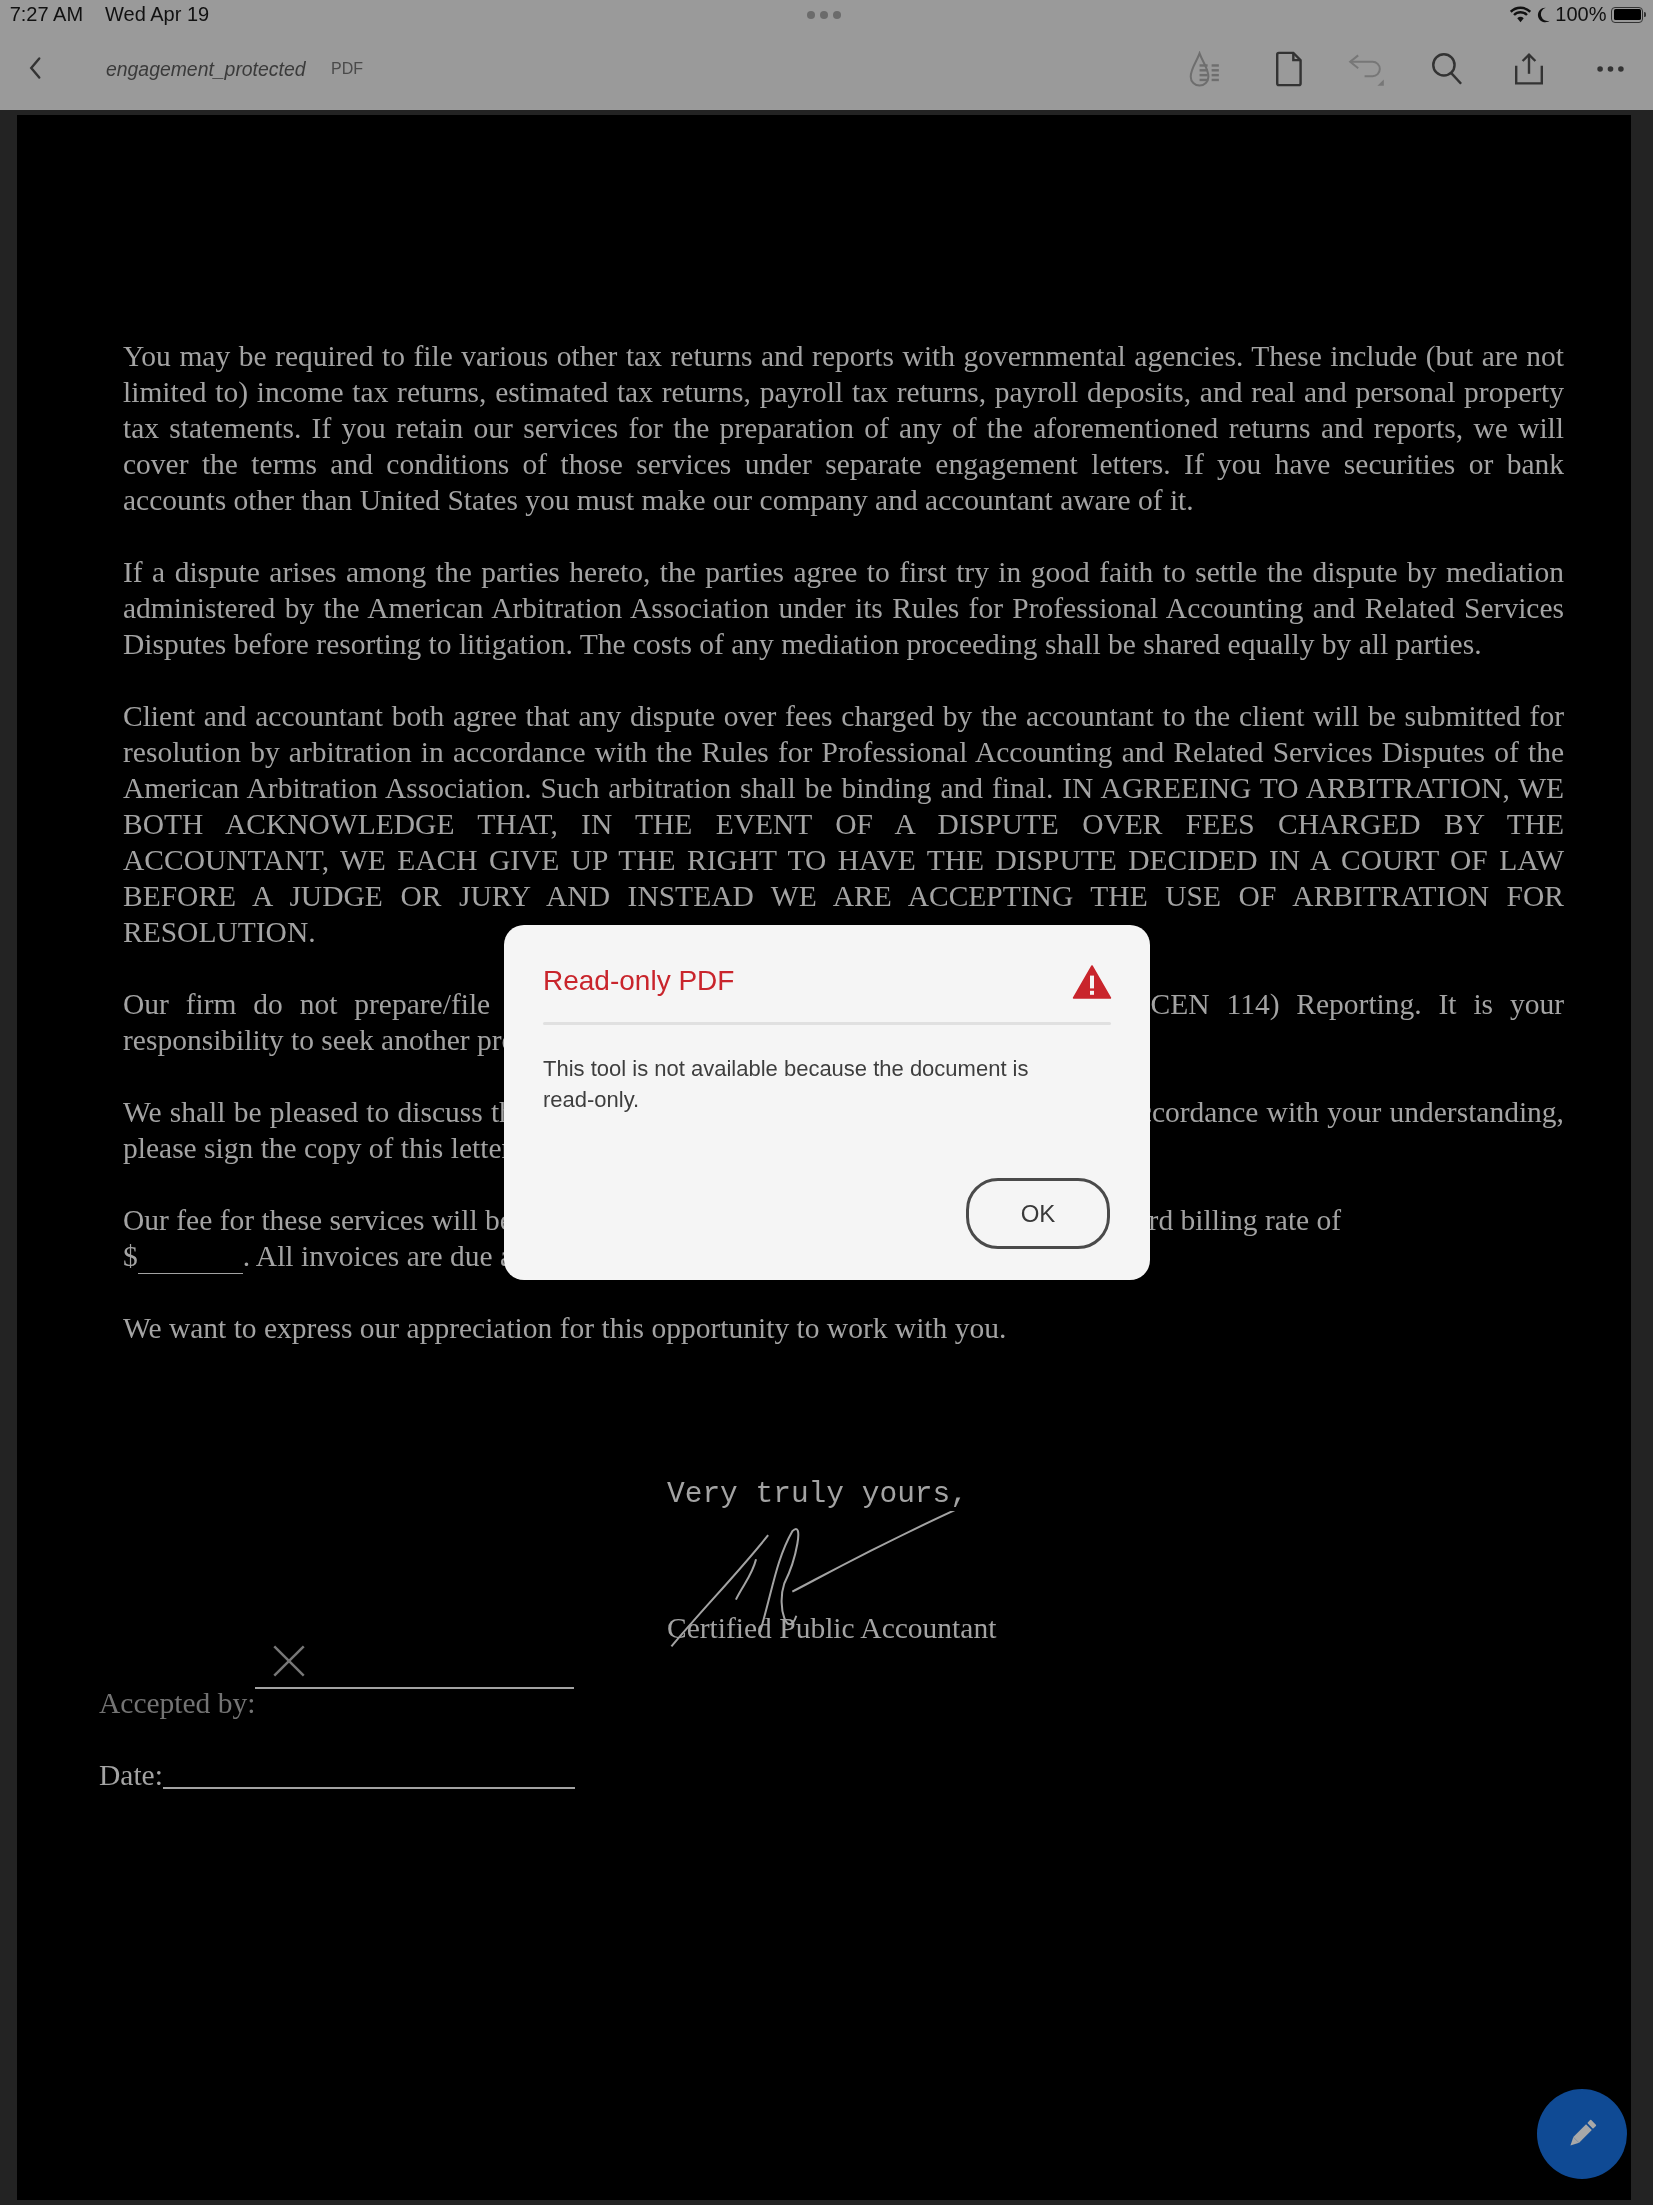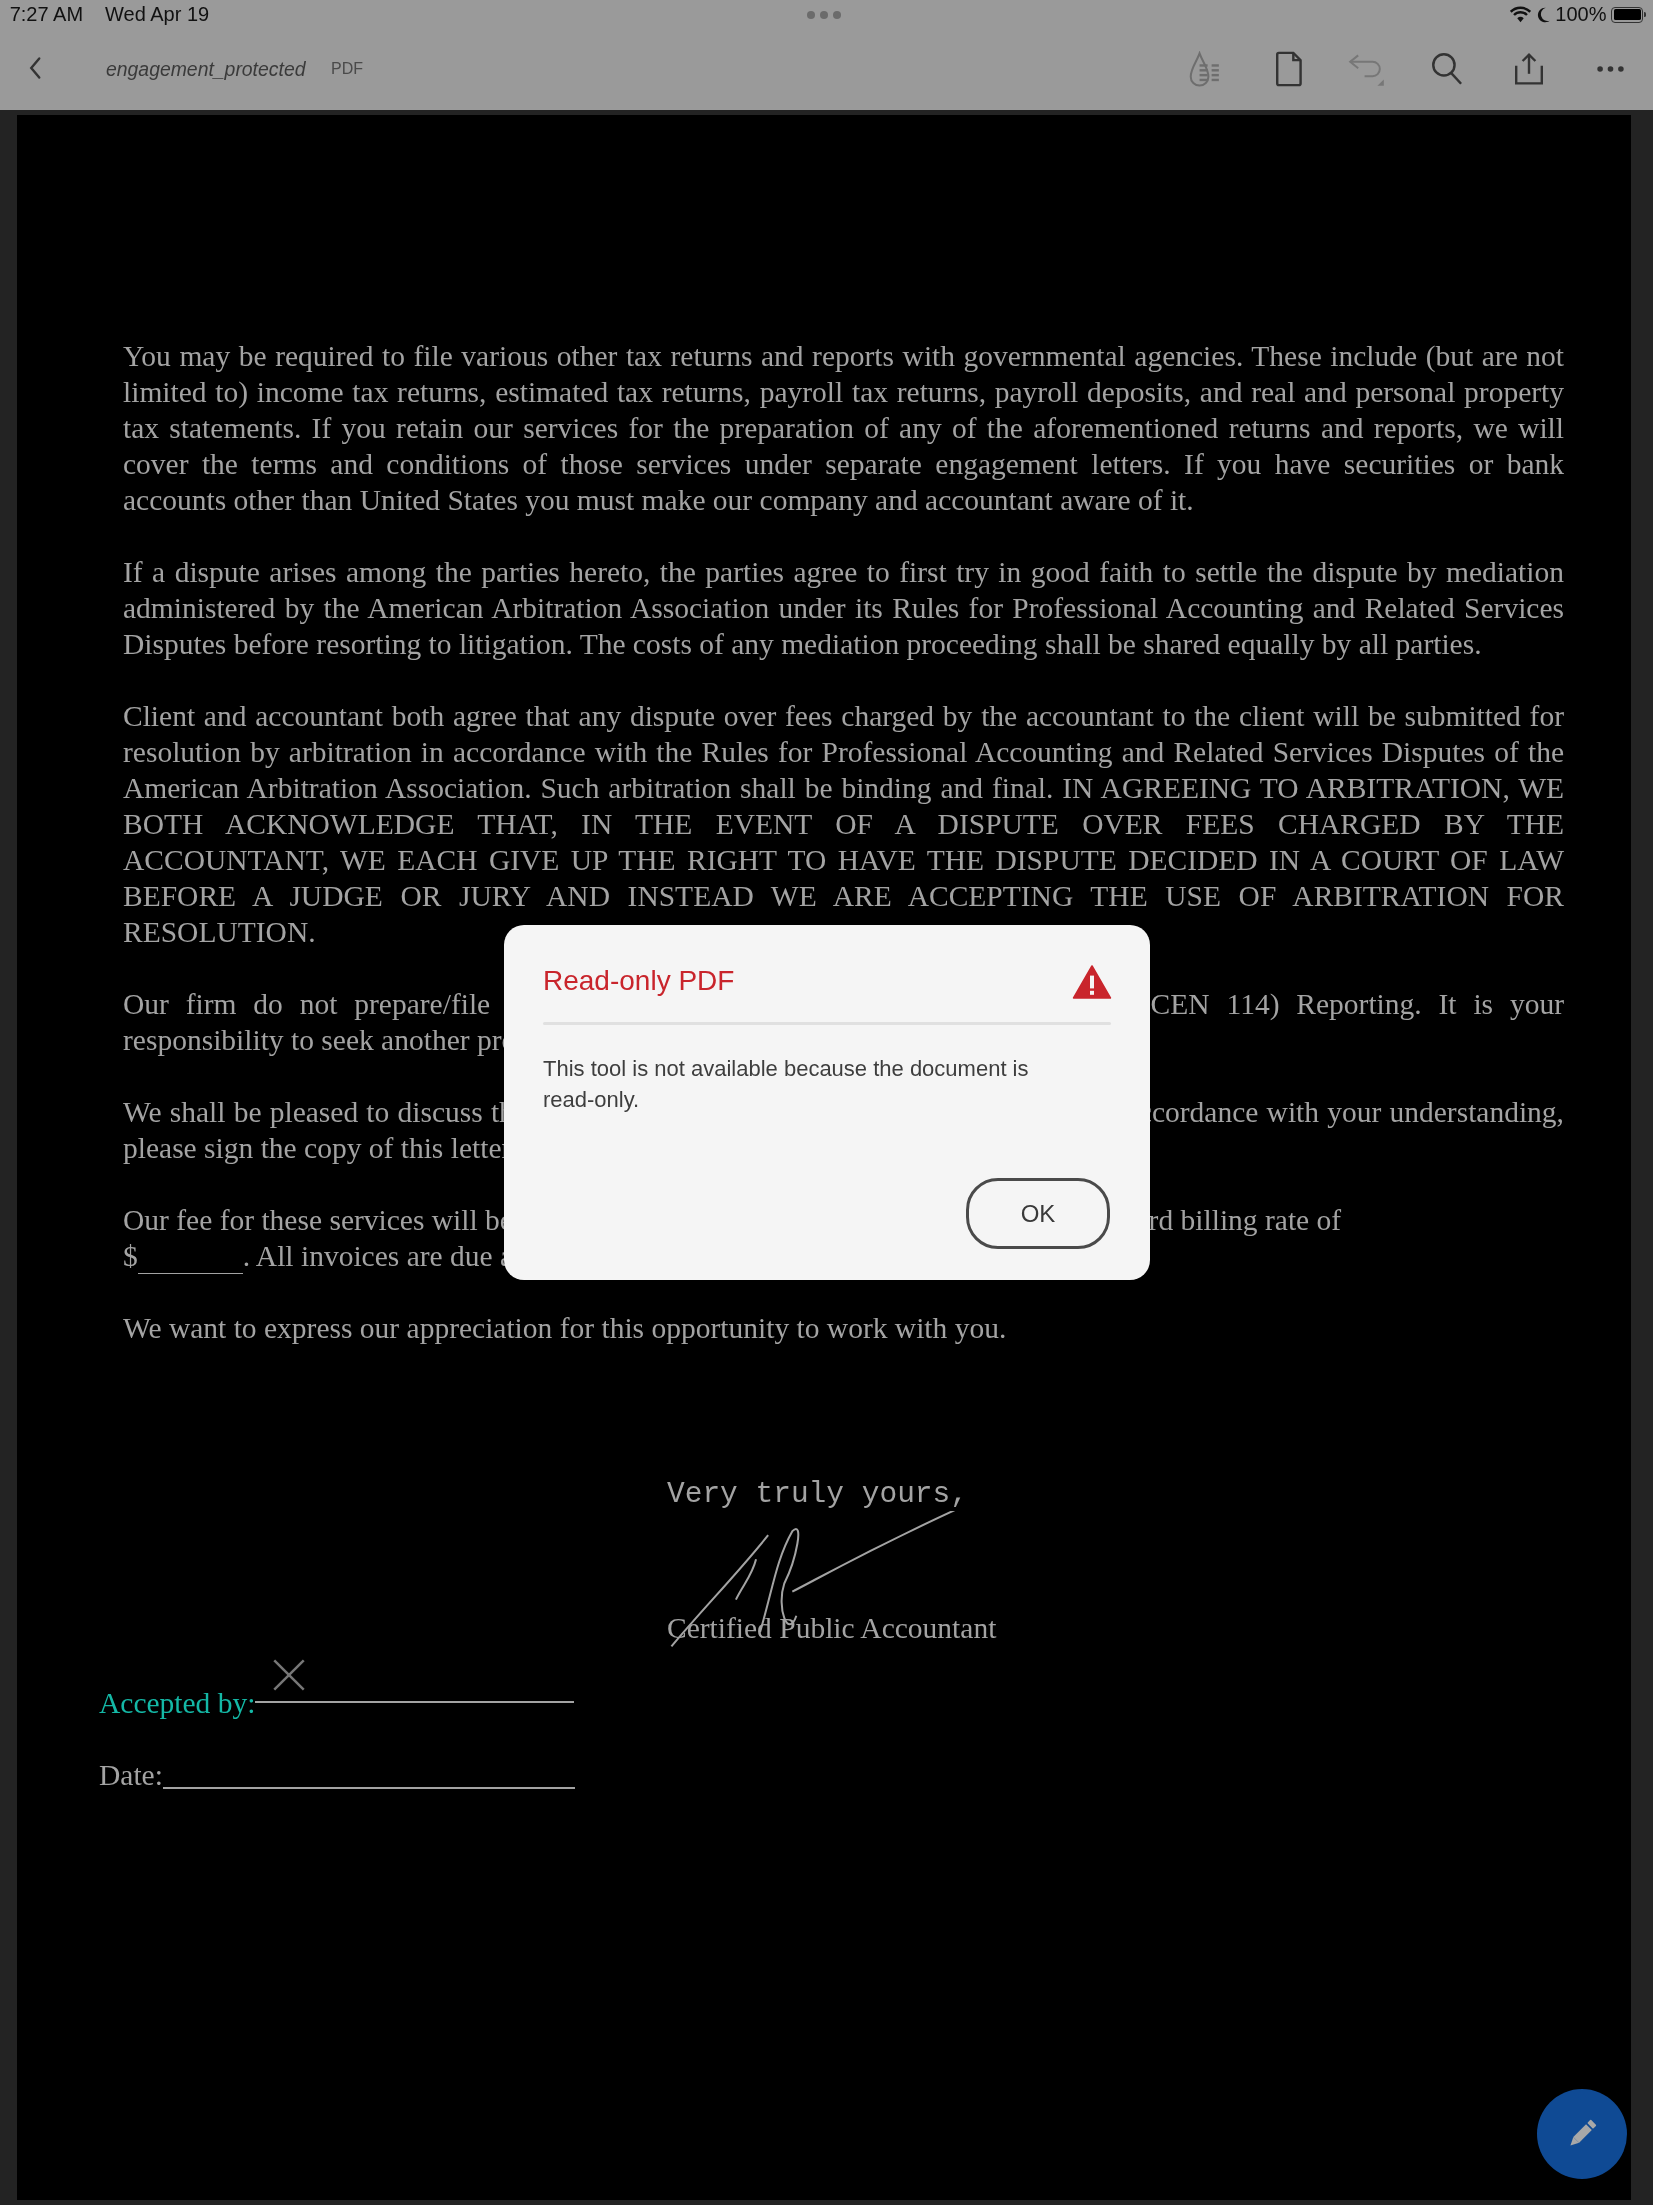--- a/index.html
+++ b/index.html
@@ -26,21 +26,21 @@
 
   
   .page { position: absolute; left: 17px; top: 115px; width: 1614px; height: 2085px; background: #000; overflow: hidden; }
   .doc { position: absolute; left: 82px; top: 223px; width: 1441px; font-family: "Liberation Serif", "DejaVu Serif", serif; font-size: 29.5px; line-height: 36px; color: #a3a3a3; margin-left: 24px; }
   .doc p { text-align: justify; margin-bottom: 36px; }
   .doc p.left { text-align: left; }
   .blank { display: inline-block; width: 105px; border-bottom: 1.6px solid #a3a3a3; height: 27.4px; vertical-align: bottom; }
   .closing { position: absolute; left: 650px; top: 1342px; font-family: Liberation Mono, monospace; font-size: 29.5px; color: #a3a3a3; margin-top: 20px; }
   .signature { position: absolute; left: 638px; top: 1396px; width: 323px; height: 137px; }
   .title-line { position: absolute; left: 650px; top: 1497px; font-family: "Liberation Serif", serif; font-size: 29.5px; color: #a3a3a3; }
-  .accepted { position: absolute; left: 82px; top: 1572px; font-family: "Liberation Serif", serif; font-size: 29.5px; color: #14b8a6; display: flex; align-items: center; }
+  .accepted { position: absolute; left: 82px; top: 1572px; font-family: "Liberation Serif", serif; font-size: 29.5px; color: #737373; display: flex; align-items: flex-start; }
   .accepted .line { display: inline-block; width: 319px; height: 1.6px; background: #a3a3a3; margin-bottom: 3.2px; position: relative; }
   .sign-x { position: absolute; left: 16px; top: -44px; width: 36px; height: 36px; }
   .date-row { position: absolute; left: 82px; top: 1644px; font-family: "Liberation Serif", serif; font-size: 29.5px; color: #a3a3a3; display: flex; align-items: flex-end; }
   .date-row .line { display: inline-block; width: 412px; height: 1.6px; background: #a3a3a3; margin-bottom: 3.2px; }
 
   
   .modal { position: absolute; left: 504px; top: 925px; width: 646px; height: 355px; background: #f5f5f5; border-radius: 20px; }
   .modal-title { position: absolute; left: 39px; top: 40px; font-size: 28px; color: #c9252c; font-weight: 500; }
   .warn-icon { position: absolute; left: 568px; top: 39px; width: 40px; height: 36px; }
   .modal-divider { position: absolute; left: 39px; top: 97px; width: 568px; height: 3.2px; background: #e0e0e0; border-radius: 1.6px; }

